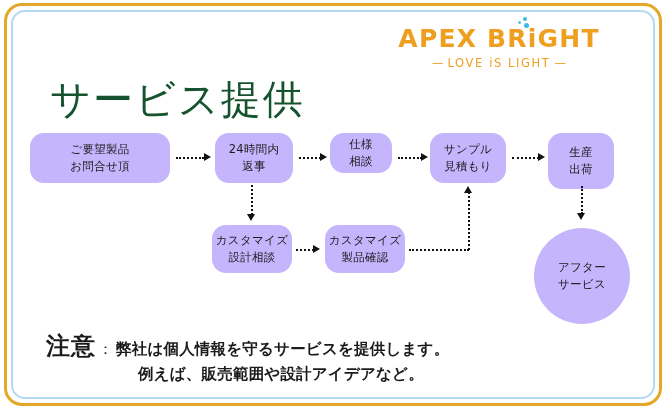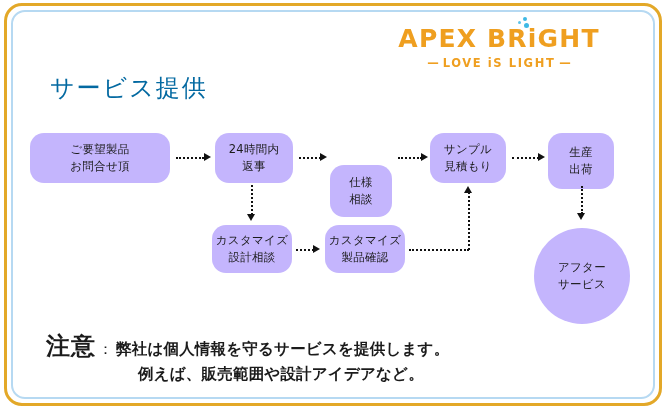--- a/index.html
+++ b/index.html
@@ -72,34 +72,34 @@
     display: block;
     background: #3fb9e5;
     border-radius: 50%;
   }
   .logo-dots i:nth-child(1) { width: 4px; height: 4px; left: 5px; top: 0px; }
   .logo-dots i:nth-child(2) { width: 3px; height: 3px; left: 0px; top: 4px; opacity: .85;}
   .logo-dots i:nth-child(3) { width: 5px; height: 5px; left: 6px; top: 6px; }
   .logo-tag {
     margin-top: 5px;
     font-size: 11.5px;
-    font-weight: bold;
+    font-weight: normal;
     letter-spacing: 1.6px;
     color: #ef9f20;
     white-space: nowrap;
   }
   .logo-tag .dash { letter-spacing: 0; padding: 0 4px; }
 
   
   #page-title {
     position: absolute;
     left: 50px;
     top: 72px;
-    font-size: 24px;
-    color: #0369a1;
+    font-size: 40px;
+    color: #14532d;
     letter-spacing: 2px;
     white-space: nowrap;
     font-family: "DejaVu Sans", "Liberation Sans", sans-serif;
   }
 
   
   .node {
     position: absolute;
     background: #c4b5fd;
     color: #1b1b1b;
@@ -207,21 +207,21 @@
   <div class="node" style="left:30px; top:133px; width:140px; height:50px;">
     <span>ご要望製品</span>
     <span>お問合せ頂</span>
   </div>
 
   <div class="node" style="left:215px; top:133px; width:78px; height:50px;">
     <span>24時間内</span>
     <span>返事</span>
   </div>
 
-  <div class="node" style="left:330px; top:133px; width:62px; height:52px;margin-top:32px;">
+  <div class="node" style="left:330px; top:133px; width:62px; height:40px;">
     <span>仕様</span>
     <span>相談</span>
   </div>
 
   <div class="node" style="left:430px; top:133px; width:76px; height:50px;text-align:right;">
     <span>サンプル</span>
     <span>見積もり</span>
   </div>
 
   <div class="node" style="left:548px; top:133px; width:66px; height:56px;">

